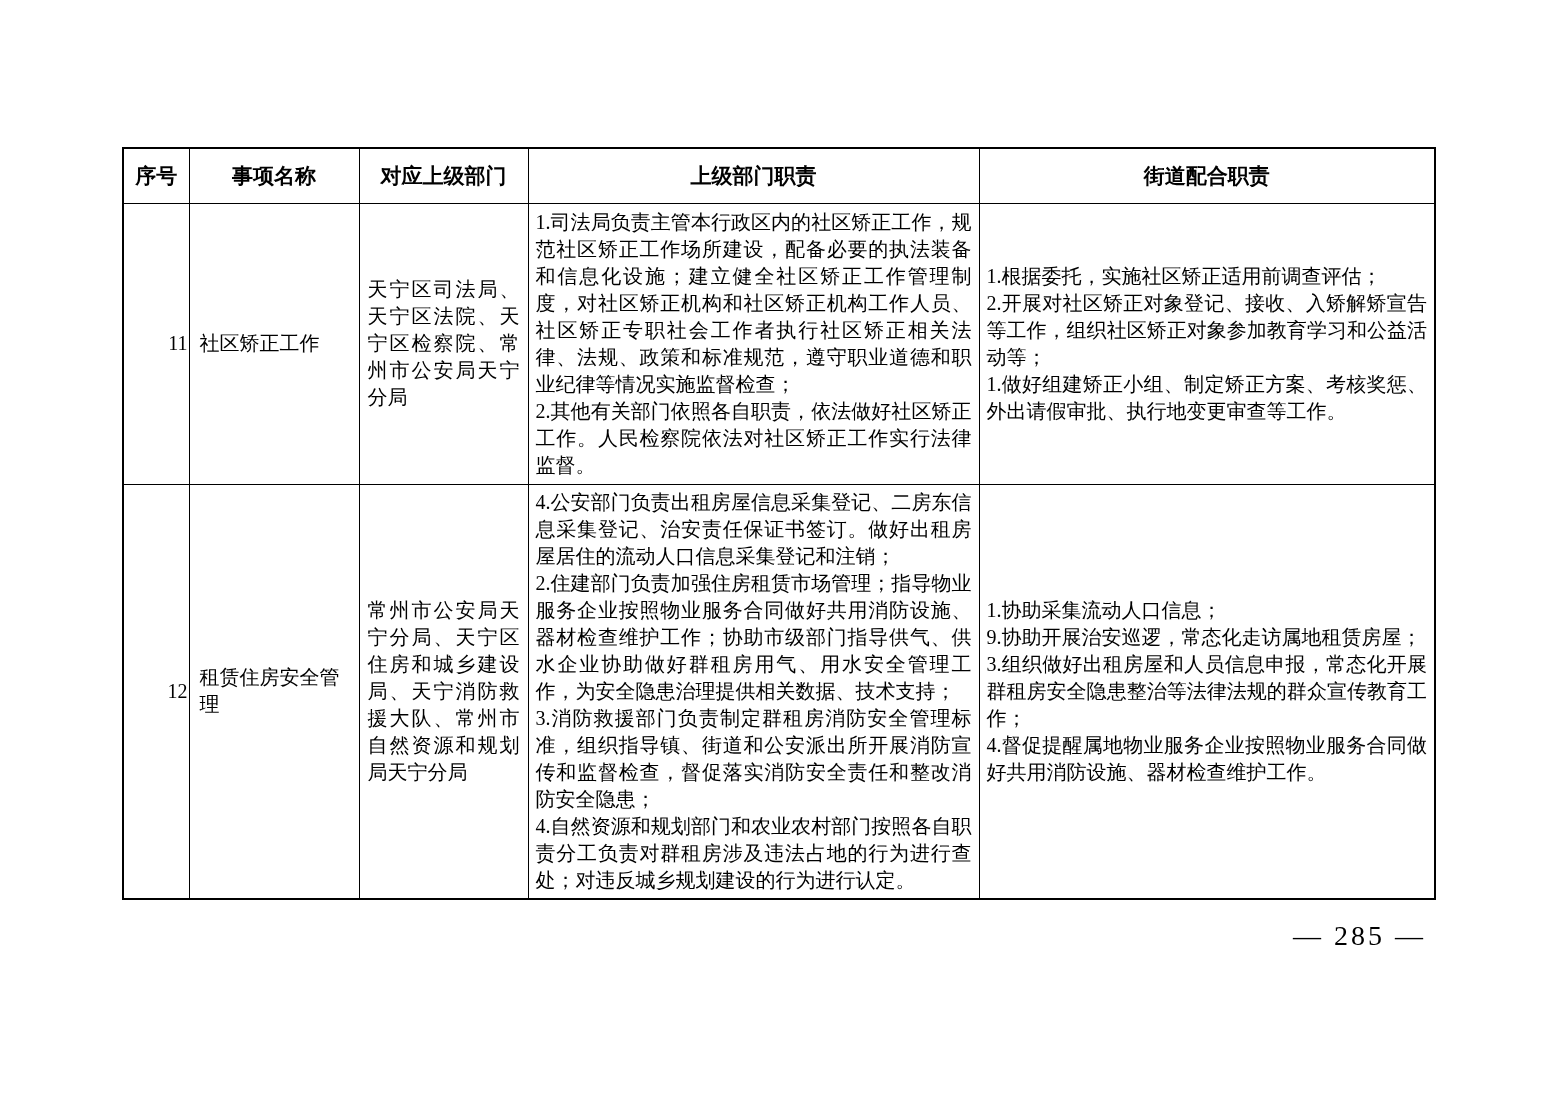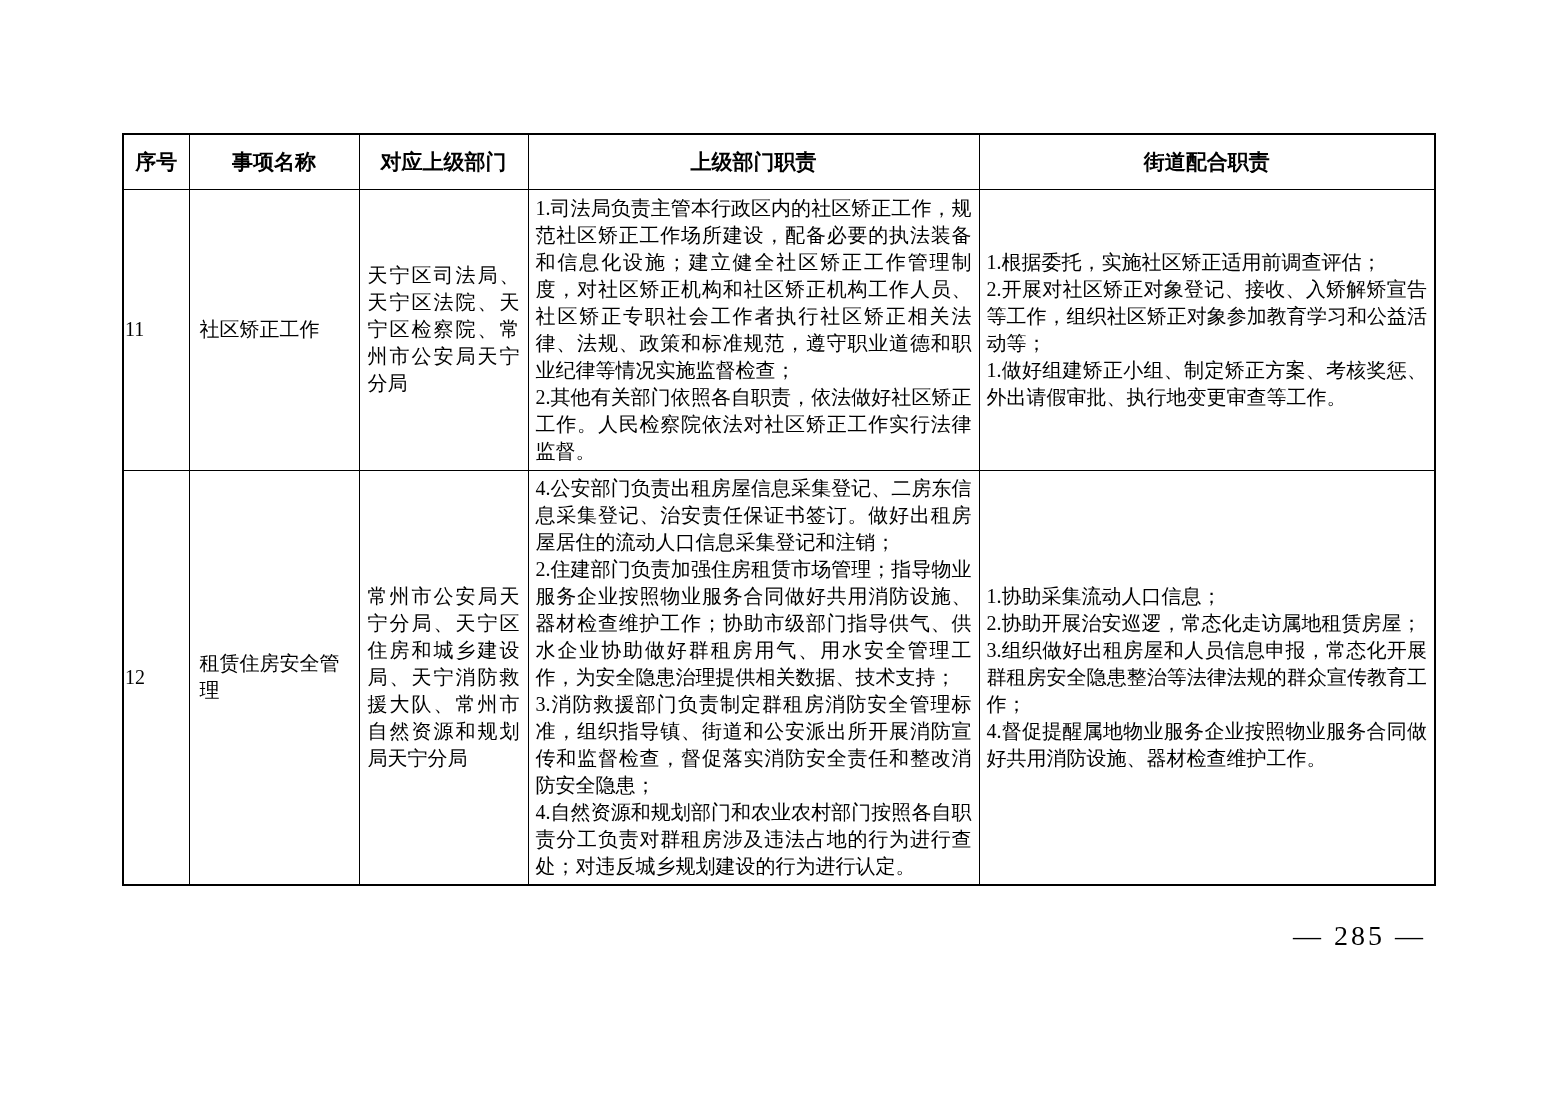--- a/index.html
+++ b/index.html
@@ -7,21 +7,21 @@
   body {
     width: 1559px; height: 1102px;
     background: #ffffff;
     color: #000000;
     font-family: "Liberation Serif", "DejaVu Serif", serif;
   }
   .sheet { position: relative; width: 1559px; height: 1102px; overflow: hidden; }
 
   table.matrix {
     position: absolute;
-    left: 122px; top: 133px;
+    left: 122px; top: 147px;
     width: 1312px;
     border-collapse: collapse;
     table-layout: fixed;
     border: 2px solid #000;
     padding-left: 8px;
   }
   .matrix th, .matrix td {
     border: 1px solid #000;
     vertical-align: middle;
     overflow: hidden;
@@ -32,21 +32,21 @@
     font-size: 21px;
     height: 55px;
     text-align: center;
     padding: 2px 4px;
   }
   .matrix td {
     font-size: 20px;
     line-height: 27px;
     margin-left: 12px;
   }
-  .c-no { text-align: left; }
+  .c-no { text-align: right; }
   .c-name { padding: 4px 10px; line-height: 30px; }
   .c-dept { padding: 4px 8px; text-align: justify; text-justify: inter-character; line-height: 28px; }
   .c-duty { padding: 4px 7px; text-align: justify; text-justify: inter-character; }
   .c-duty p { margin: 0; padding: 0; }
   tr.row-11 > td { height: 281px; }
   tr.row-12 > td { height: 410px; }
   tr.section-row > td {
     height: 59px;
     font-family: "Liberation Sans", "DejaVu Sans", sans-serif;
     font-weight: bold;
@@ -104,21 +104,21 @@
         <td class="c-name">租赁住房安全管理</td>
         <td class="c-dept">常州市公安局天宁分局、天宁区住房和城乡建设局、天宁消防救援大队、常州市自然资源和规划局天宁分局</td>
         <td class="c-duty">
           <p>4.公安部门负责出租房屋信息采集登记、二房东信息采集登记、治安责任保证书签订。做好出租房屋居住的流动人口信息采集登记和注销；</p>
           <p>2.住建部门负责加强住房租赁市场管理；指导物业服务企业按照物业服务合同做好共用消防设施、器材检查维护工作；协助市级部门指导供气、供水企业协助做好群租房用气、用水安全管理工作，为安全隐患治理提供相关数据、技术支持；</p>
           <p>3.消防救援部门负责制定群租房消防安全管理标准，组织指导镇、街道和公安派出所开展消防宣传和监督检查，督促落实消防安全责任和整改消防安全隐患；</p>
           <p>4.自然资源和规划部门和农业农村部门按照各自职责分工负责对群租房涉及违法占地的行为进行查处；对违反城乡规划建设的行为进行认定。</p>
         </td>
         <td class="c-duty">
           <p>1.协助采集流动人口信息；</p>
-          <p>2.协助开展治安巡逻，常态化走访属地租赁房屋；</p>
+          <p>9.协助开展治安巡逻，常态化走访属地租赁房屋；</p>
           <p>3.组织做好出租房屋和人员信息申报，常态化开展群租房安全隐患整治等法律法规的群众宣传教育工作；</p>
           <p>4.督促提醒属地物业服务企业按照物业服务合同做好共用消防设施、器材检查维护工作。</p>
         </td>
       </tr>
     </tbody>
   </table>
 
   <div class="pageno">— 285 —</div>
 
 </div>

